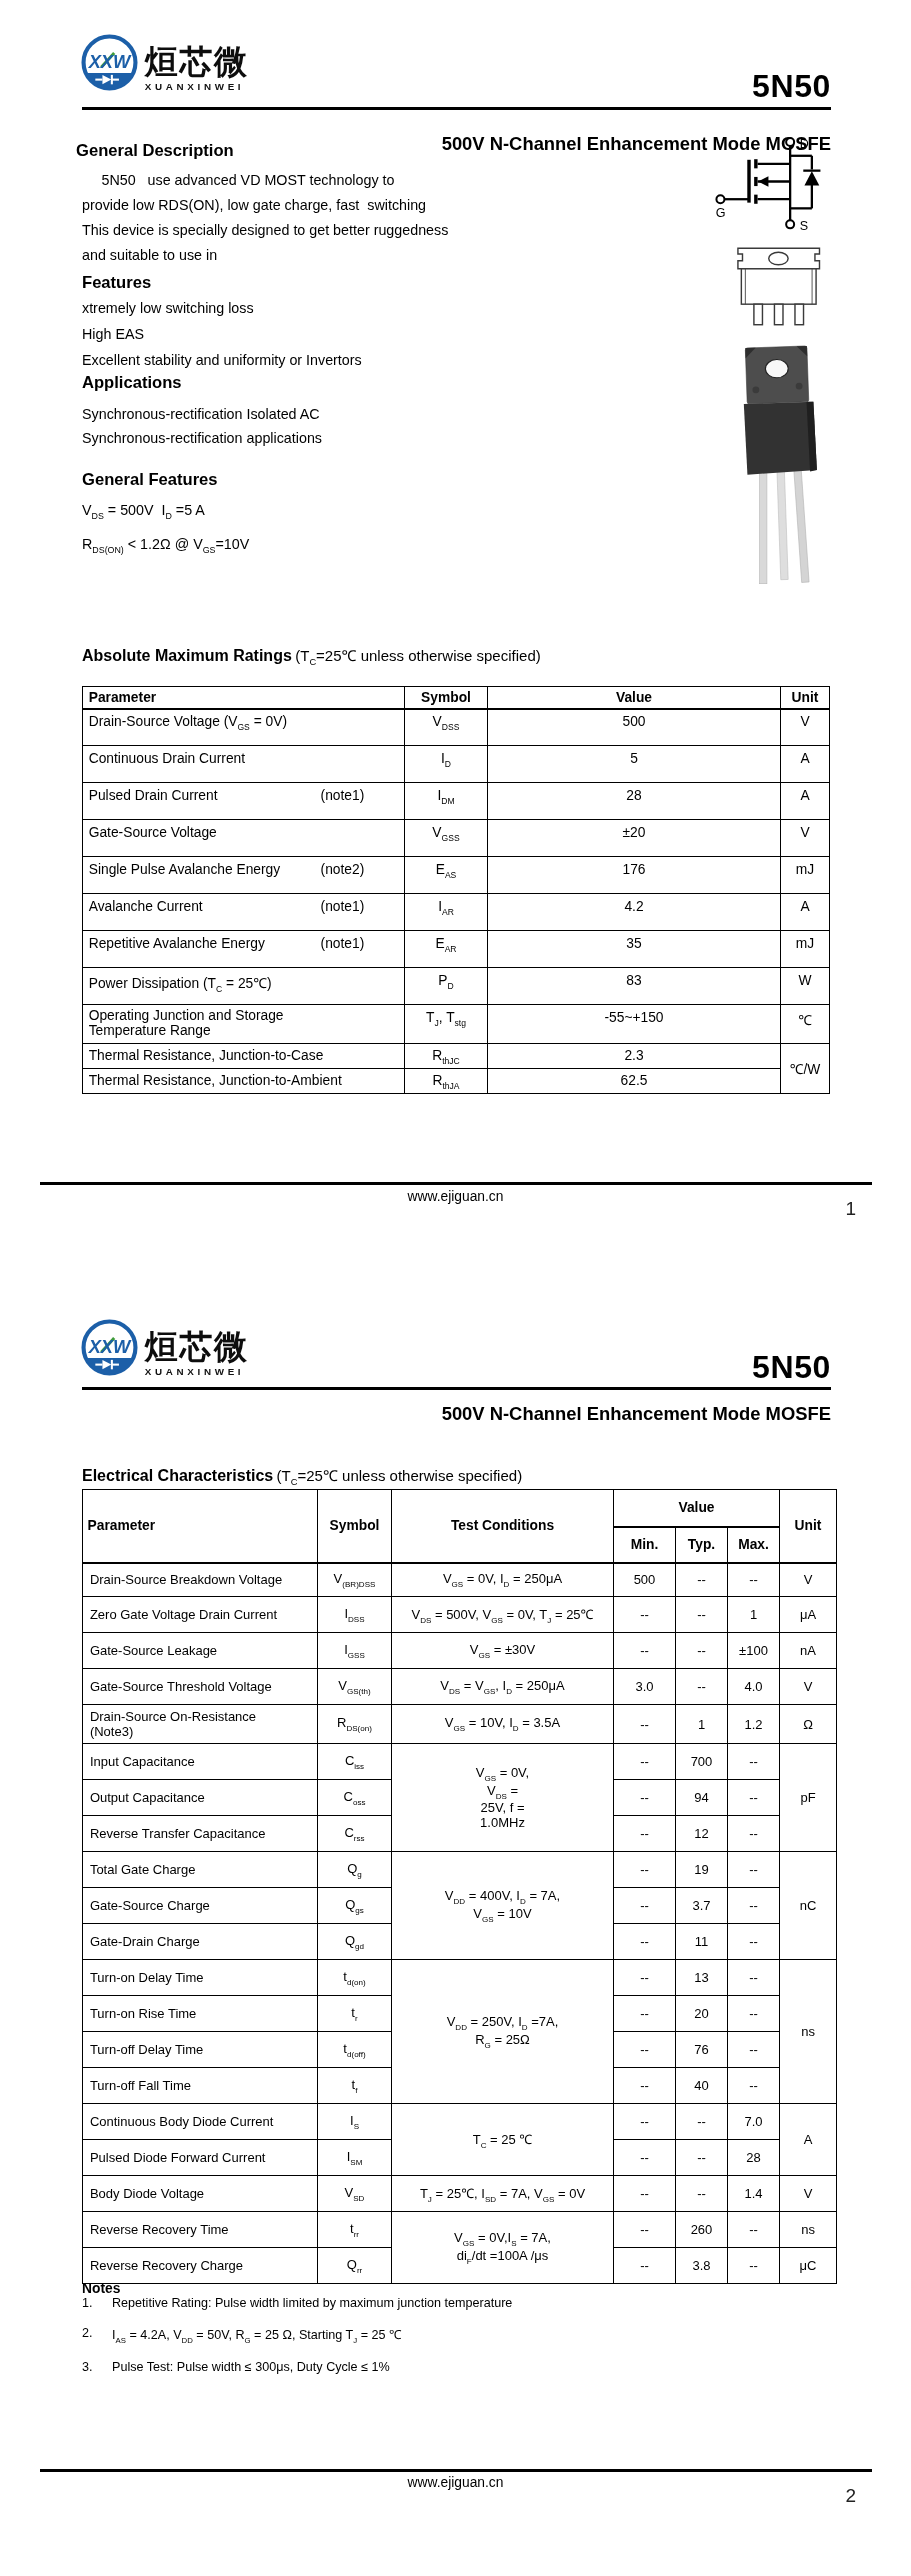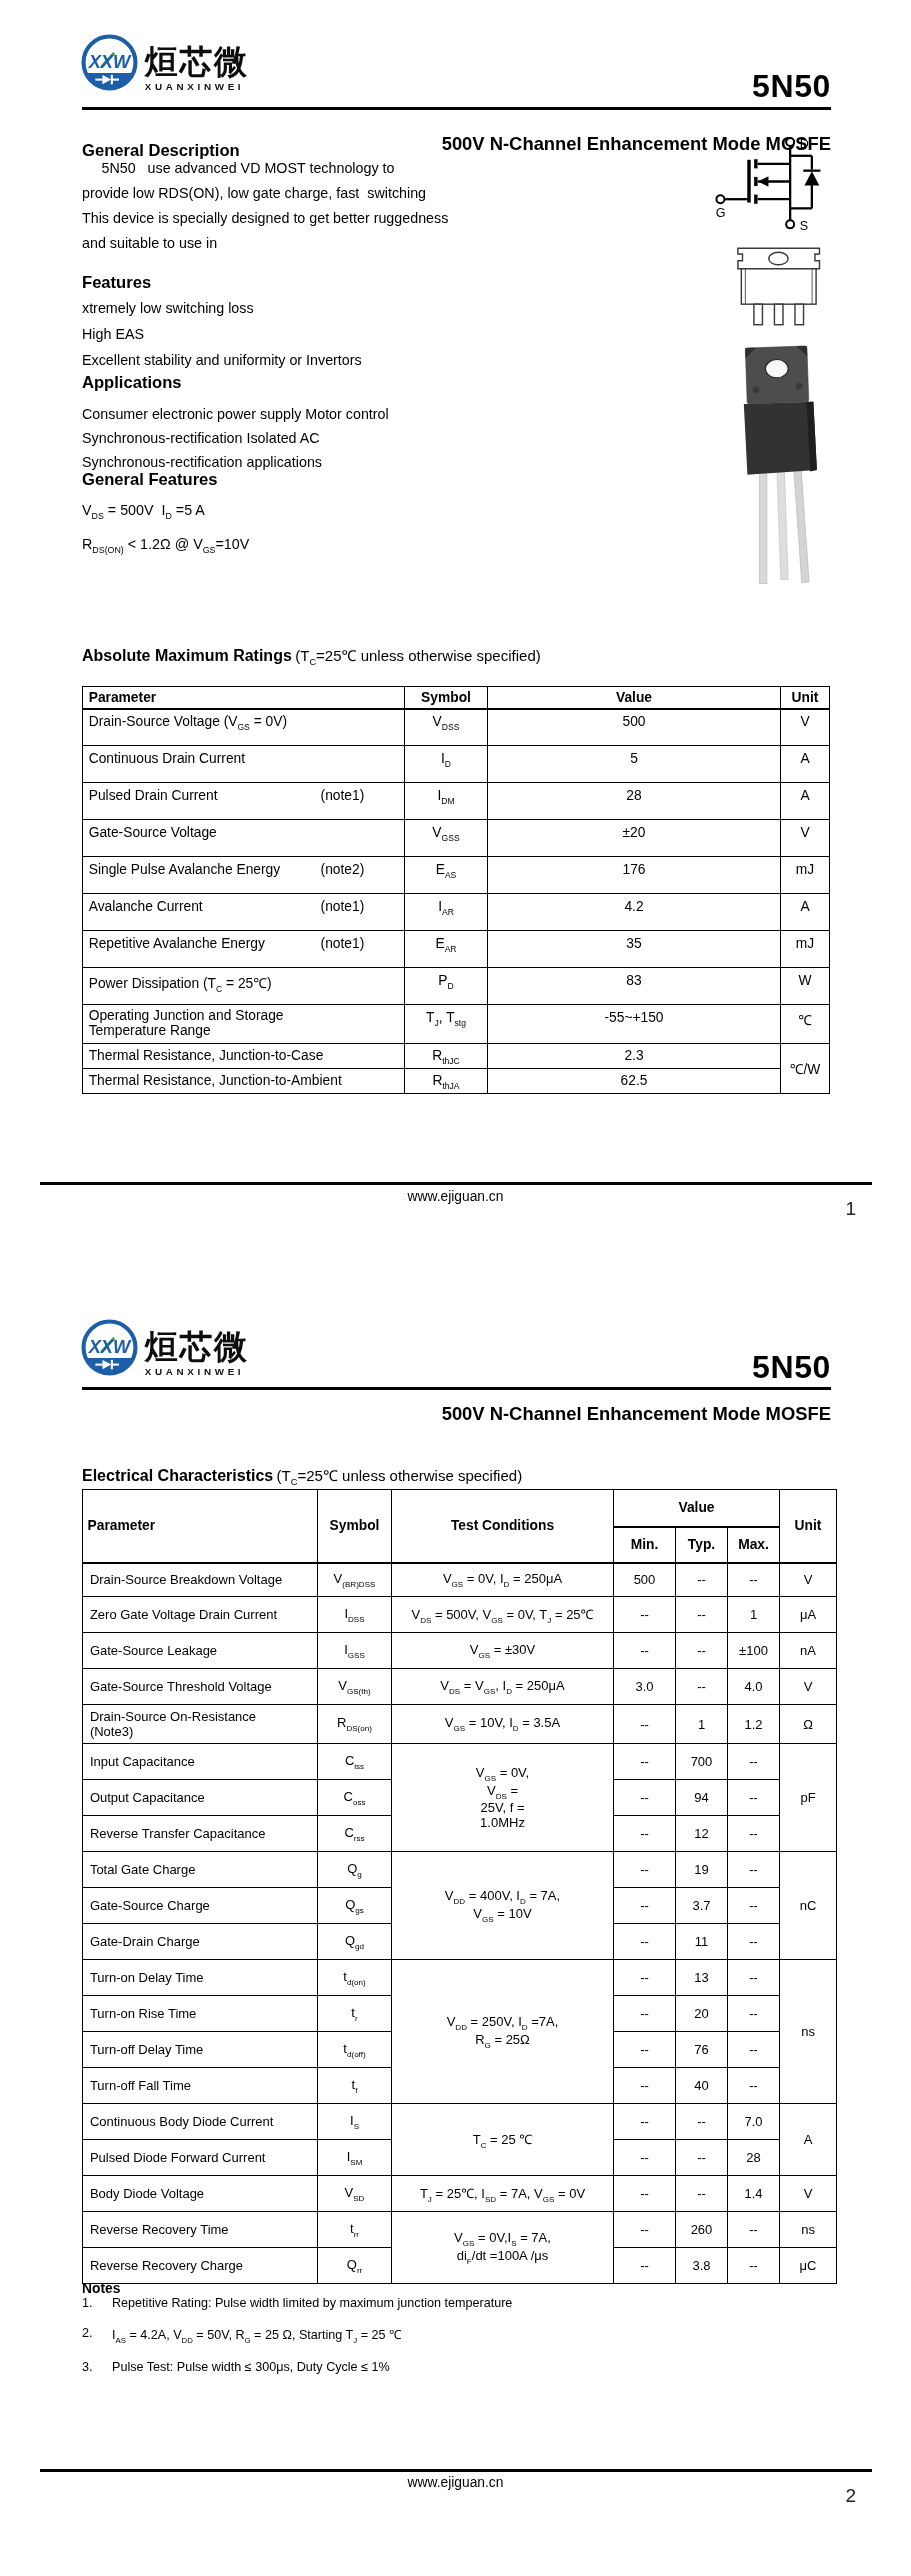--- a/index.html
+++ b/index.html
@@ -84,38 +84,37 @@
   <div class="logo-text">
     <div class="brand-cn">烜芯微</div>
     <div class="brand-en">XUANXINWEI</div>
   </div>
 </div>
 
 <div class="abs partnum" style="right:80px; top:68px;">5N50</div>
 <div class="abs hline" style="left:82px; top:107px; width:749px;"></div>
 <div class="abs subtitle" style="right:80px; top:133px;">500V N-Channel Enhancement Mode MOSFE</div>
 
-<div class="abs sec-h" style="left:82px; top:141px;">General Description</div>
-<div class="abs desc" style="left:82px; top:156px; width:425px;">
+<div class="abs sec-h" style="left:76px; top:141px;">General Description</div>
+<div class="abs desc" style="left:82px; top:168px; width:425px;">
   <div class="body-line indent">5N50   use advanced VD MOST technology to</div>
   <div class="body-line">provide low RDS(ON), low gate charge, fast  switching</div>
   <div class="body-line">This device is specially designed to get better ruggedness</div>
   <div class="body-line">and suitable to use in</div>
 </div>
 
 <div class="abs sec-h" style="left:82px; top:273px;">Features</div>
 <div class="abs" style="left:82px; top:295px; width:425px;">
   <div class="body-line">xtremely low switching loss</div>
   <div class="body-line">High EAS</div>
   <div class="body-line">Excellent stability and uniformity or Invertors</div>
 </div>
 
 <div class="abs sec-h" style="left:82px; top:373px;">Applications</div>
 <div class="abs list-42" style="left:82px; top:402px; width:425px;">
-  <div class="body-line">Consumer electronic power supply Motor control</div>
   <div class="body-line">Synchronous-rectification Isolated AC</div>
   <div class="body-line">Synchronous-rectification applications</div>
 </div>
 
 <div class="abs sec-h" style="left:82px; top:470px;">General Features</div>
 <div class="abs body-line" style="left:82px; top:497px;">V<sub>DS</sub> = 500V  I<sub>D</sub> =5 A</div>
 <div class="abs body-line" style="left:82px; top:531px;">R<sub>DS(ON)</sub> &lt; 1.2Ω @ V<sub>GS</sub>=10V</div>
 
 <svg class="abs" style="left:709px; top:134px;" width="120" height="103" viewBox="0 0 210 180">
   <g stroke="#000" stroke-width="4" fill="none">

